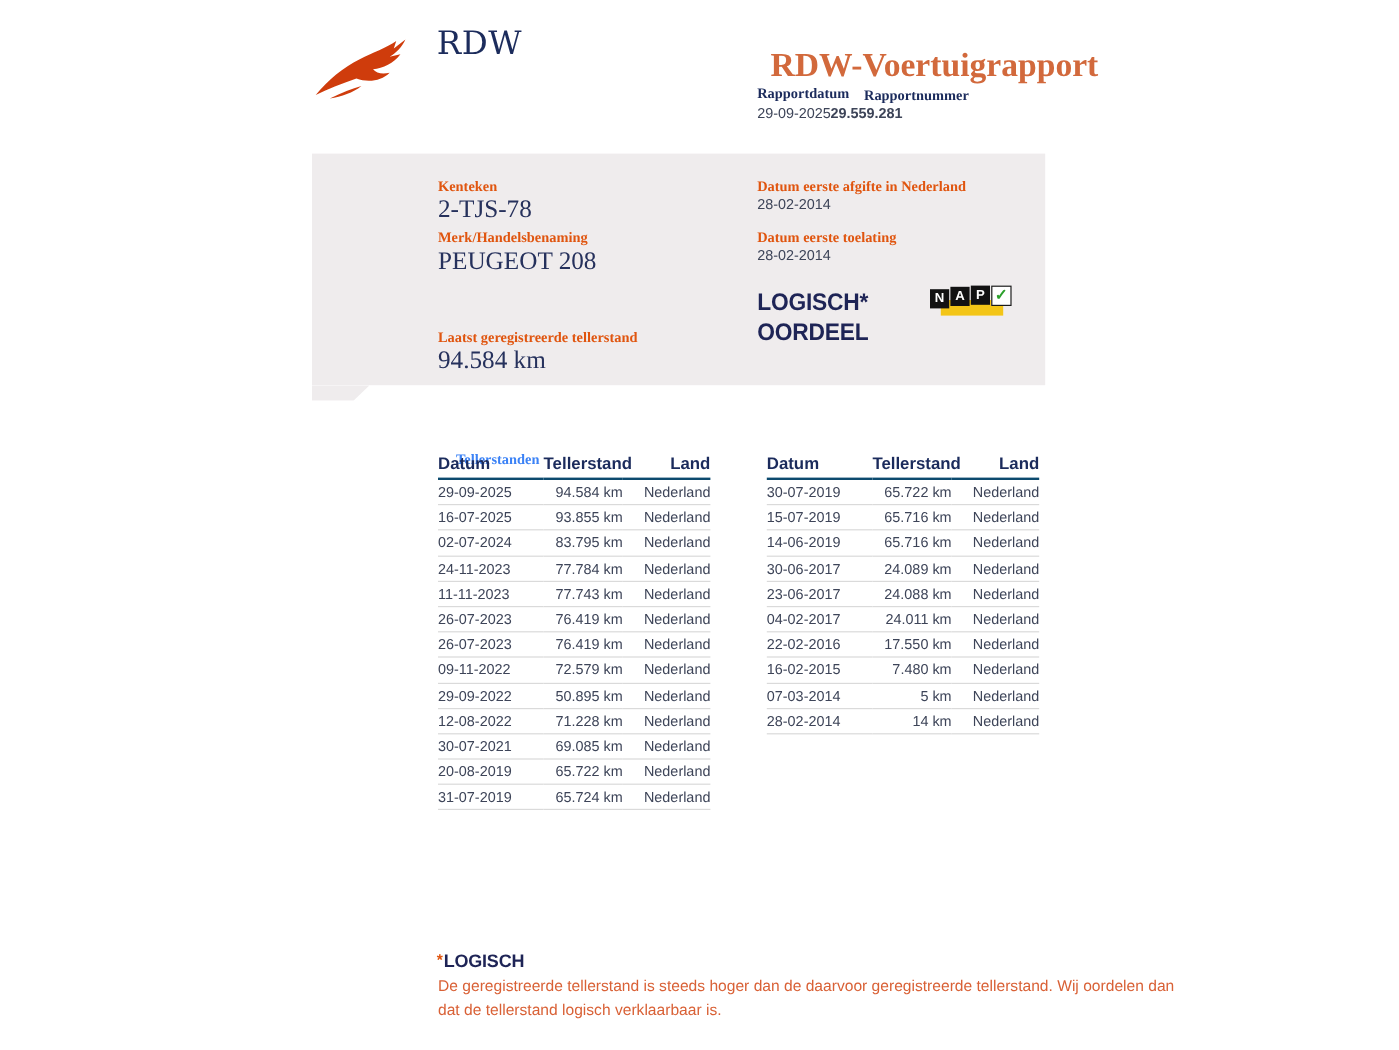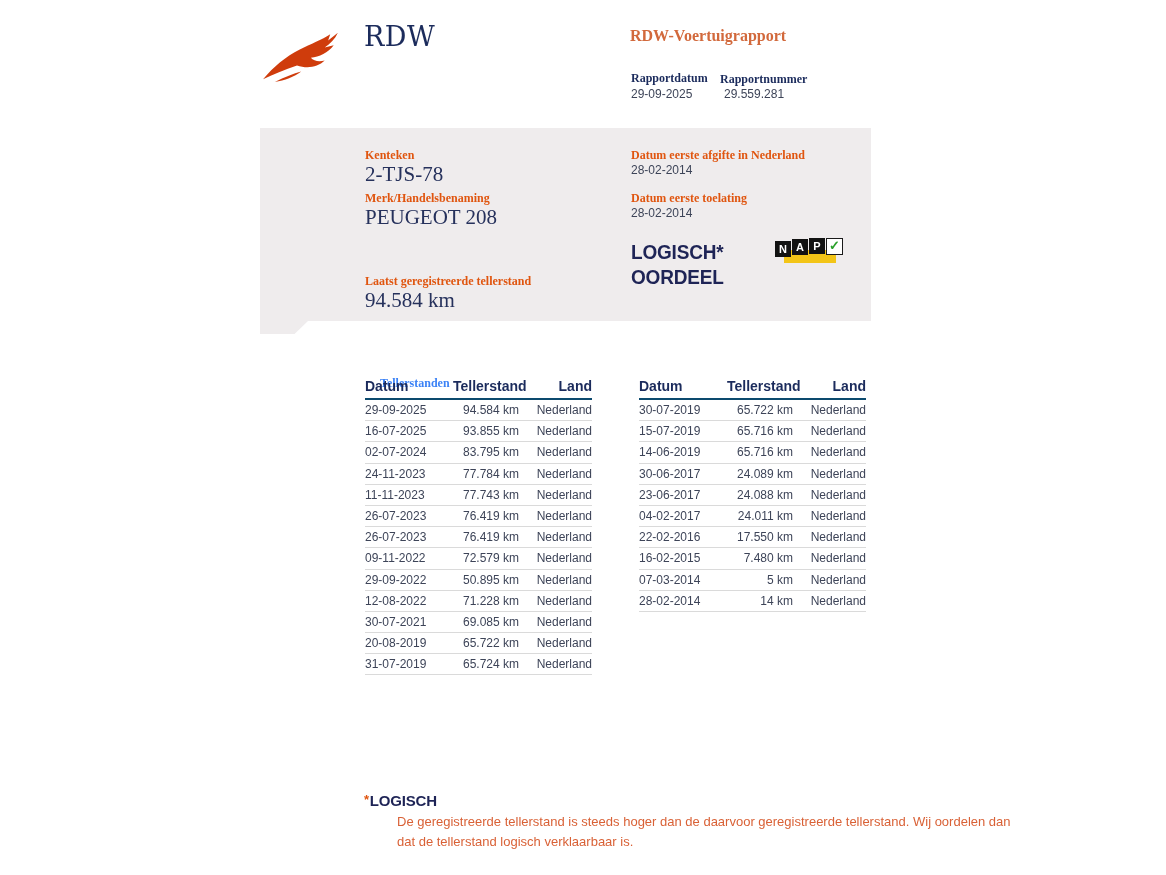--- a/index.html
+++ b/index.html
@@ -12,33 +12,33 @@
   }
 
   
   .logo-mark{position:absolute;left:261px;top:25px;width:90px;height:60px;}
   .brand-text{
     position:absolute;left:364px;top:21px;
     font-family:"DejaVu Serif","Liberation Serif",serif;
     font-size:27px;font-weight:500;color:#1c2c5c;letter-spacing:.5px;
   }
   .report-title{
-    position:absolute;left:630px;top:27px;margin:0;
-    font-family:"Liberation Serif",serif;
-    font-size:16px;font-weight:600;color:#d2693c;white-space:nowrap;
+    position:absolute;left:630px;top:27px;margin:12px;
+    font-family:"Liberation Serif",serif;
+    font-size:28px;font-weight:600;color:#d2693c;white-space:nowrap;
   }
   .slab-label{
     font-family:"Liberation Serif",serif;
     font-weight:700;font-size:12px;color:#1b2b5c;white-space:nowrap;
   }
   .meta-date-label{position:absolute;left:631px;top:71px;}
   .meta-num-label{position:absolute;left:720px;top:72px;}
   .meta-value{font-size:12px;color:#3d4458;white-space:nowrap;}
   .meta-date-value{position:absolute;left:631px;top:87px;}
-  .meta-num-value{position:absolute;left:724px;top:87px;}
+  .meta-num-value{position:absolute;left:692px;top:87px;font-weight:bold;}
 
   
   .panel{
     position:absolute;left:260px;top:128px;width:611px;height:193px;
     background:#efeced;
   }
   .panel::after{
     content:"";position:absolute;left:0;top:193px;width:48px;height:13px;
     background:#efeced;
     clip-path:polygon(0 0,100% 0,72% 100%,0 100%);
@@ -111,21 +111,21 @@
 
   
   .foot-head{
     position:absolute;left:364px;top:792px;
     font-size:15px;font-weight:800;color:#1e2456;letter-spacing:-.2px;
     white-space:nowrap;
   }
   .foot-star{color:#e0550f;font-size:13px;vertical-align:2px;margin-right:1px;}
   .foot-line1{position:absolute;left:365px;top:814px;}
   .foot-line2{position:absolute;left:365px;top:834px;}
-  .foot-text{font-size:13px;color:#d96136;white-space:nowrap;margin-left:32px;}
+  .foot-text{font-size:13px;color:#d96136;white-space:nowrap;}
 </style>
 </head>
 <body>
 
 <div class="page">
 
   <svg class="logo-mark" viewBox="0 0 130 86" xmlns="http://www.w3.org/2000/svg">
     <path fill="#cf3c0c" d="M3 78 C18 60 36 45 56 35 C72 27 88 21 100 13 L97 22 L111 11 C107 20 100 27 92 32 L105 29 C97 40 84 46 72 47 C76 52 84 53 92 51 C82 61 66 63 52 58 C34 64 17 71 3 78 Z"></path>
     <path fill="#cf3c0c" d="M20 82 C34 75 47 70 58 67 C48 75 34 80 20 82 Z"></path>
   </svg>

